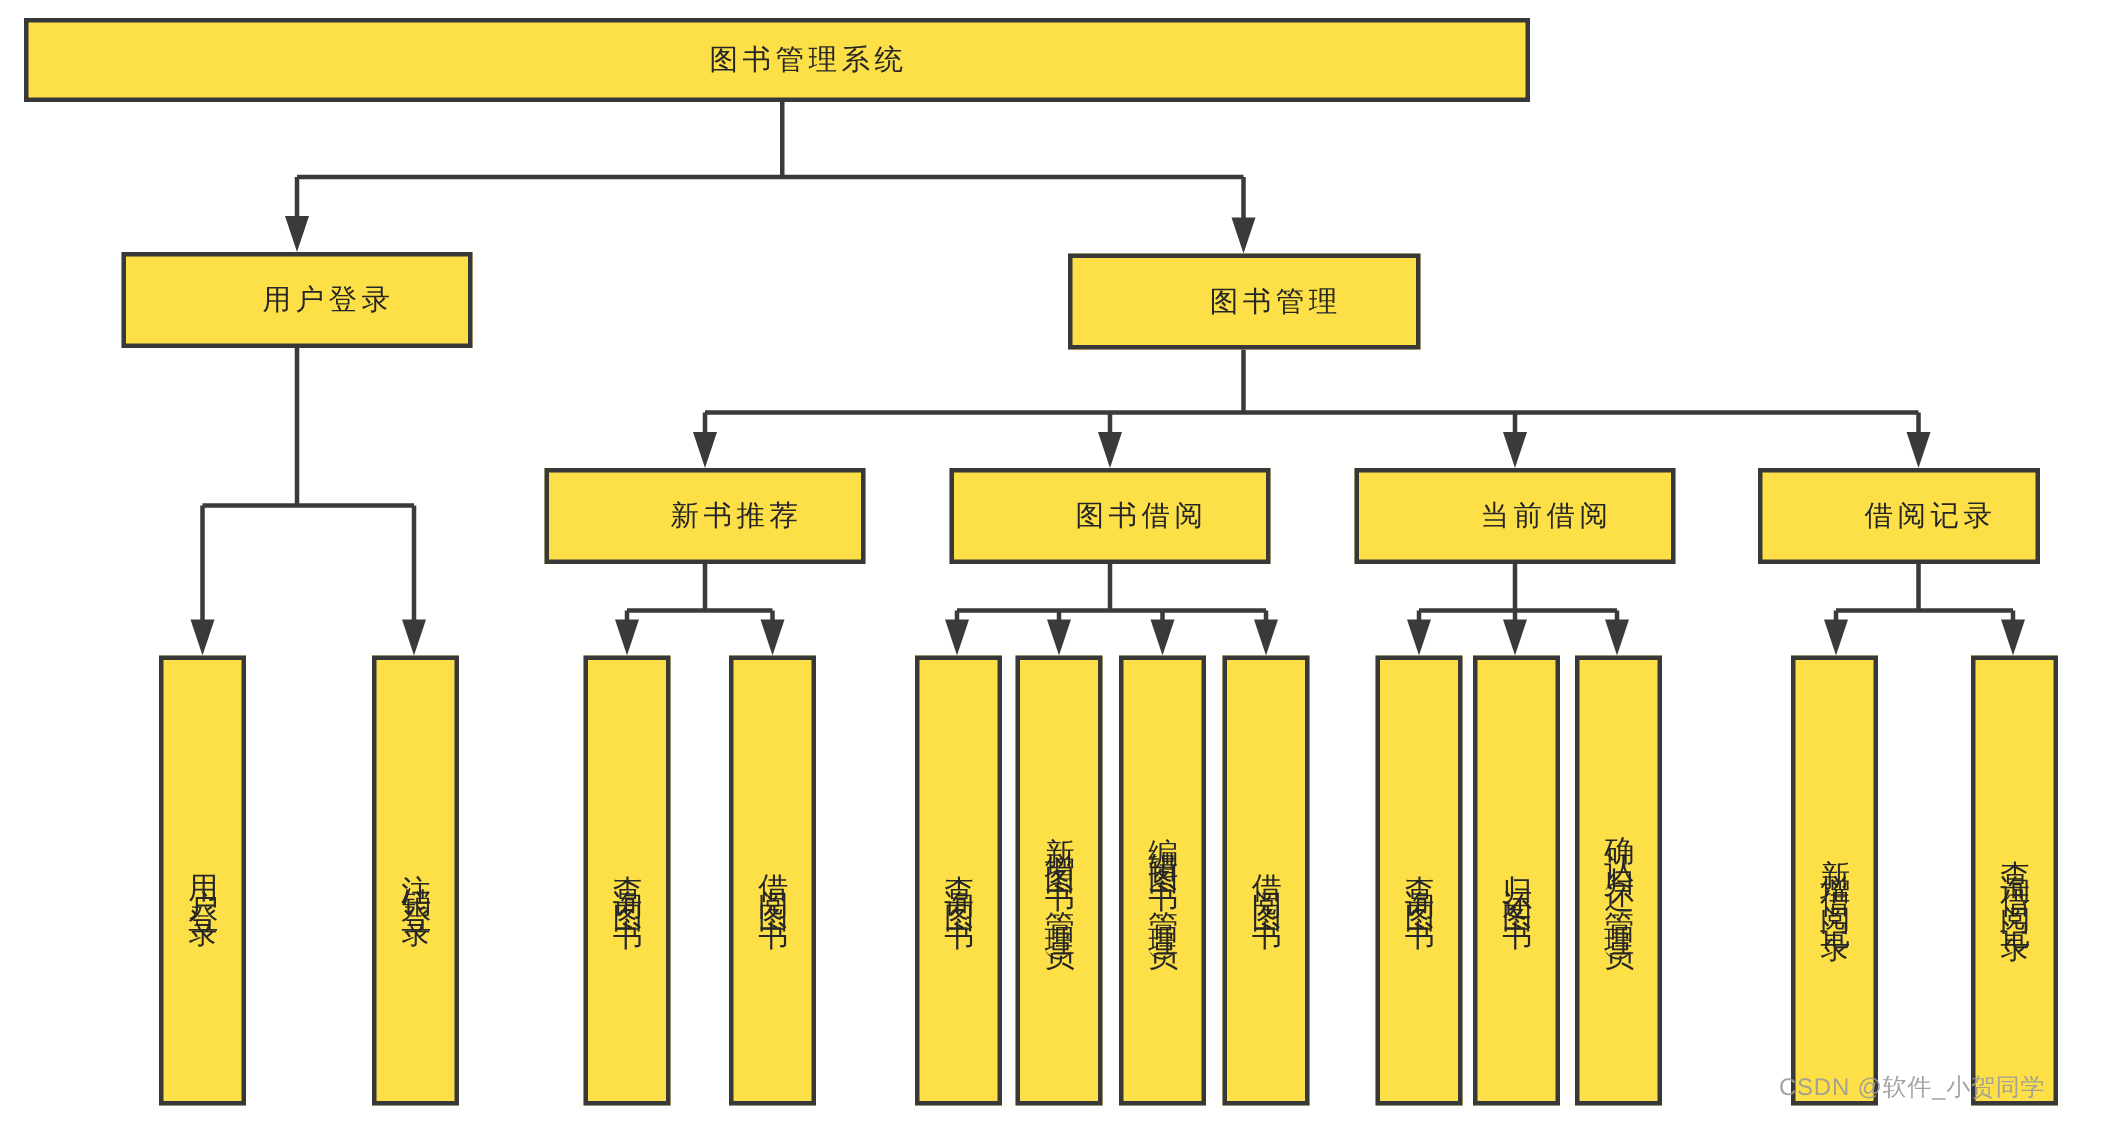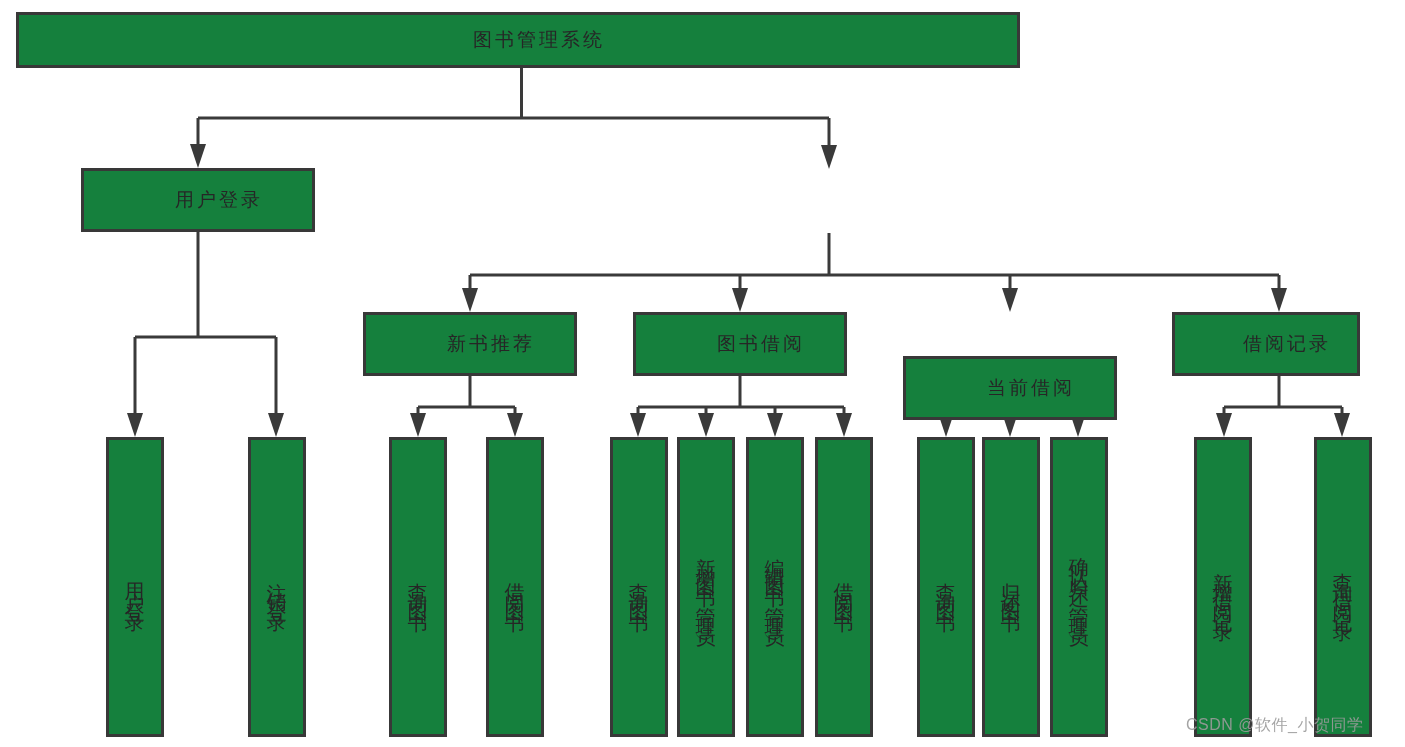--- a/index.html
+++ b/index.html
@@ -10,39 +10,39 @@
   .canvas{
     position:relative; width:1405px; height:747px; overflow:hidden;
     background:var(--background);
     font-family:"Liberation Sans","DejaVu Sans",sans-serif;
     color:var(--text);
   }
   .connectors{position:absolute;left:0;top:0;width:1405px;height:747px;z-index:1;}
   .connectors path{stroke:var(--line);stroke-width:3;fill:none;}
   .connectors polygon{fill:var(--line);stroke:none;}
   .node{
-    position:absolute; box-sizing:border-box; background:#15803d;
+    position:absolute; box-sizing:border-box; background:#fde047;
     border:3px solid var(--box-border); z-index:2;padding-left:42px;
   }
   .hnode{
     display:flex; align-items:center; justify-content:center;
     font-size:19px; letter-spacing:3px; white-space:nowrap;
   }
   .vnode{
     writing-mode:vertical-rl; text-orientation:mixed;
     text-align:center; line-height:52px;
     font-size:20px; letter-spacing:10px;
     top:437px; width:58px; height:300px;
   }
   #n-root{left:16px;top:12px;width:1004px;height:56px;}
   #n-user-login{left:81px;top:168px;width:234px;height:64px;}
   #n-book-mgmt{left:712px;top:169px;width:235px;height:64px;}
   #n-new-book{left:363px;top:312px;width:214px;height:64px;}
   #n-book-borrow{left:633px;top:312px;width:214px;height:64px;}
-  #n-current-borrow{left:903px;top:312px;width:214px;height:64px;margin-top:44px;}
+  #n-current-borrow{left:903px;top:312px;width:214px;height:64px;}
   #n-borrow-record{left:1172px;top:312px;width:188px;height:64px;}
   #l-user-login{left:106px;}
   #l-logout{left:248px;}
   #l-nb-query{left:389px;}
   #l-nb-borrow{left:486px;}
   #l-bb-query{left:610px;}
   #l-bb-add{left:677px;}
   #l-bb-edit{left:746px;}
   #l-bb-borrow{left:815px;}
   #l-cb-query{left:917px;}
@@ -100,20 +100,21 @@
     <g>
       <path d="M1279 376 V407 M1224 407 H1342 M1224 407 V416 M1342 407 V416"></path>
       <polygon points="1216,413 1232,413 1224,437"></polygon>
       <polygon points="1334,413 1350,413 1342,437"></polygon>
     </g>
   </svg>
 
   <div id="n-root" class="node hnode">图书管理系统</div>
 
   <div id="n-user-login" class="node hnode">用户登录</div>
+  <div id="n-book-mgmt" class="node hnode">图书管理</div>
 
   <div id="n-book-borrow" class="node hnode">图书借阅</div>
   <div id="n-new-book" class="node hnode">新书推荐</div>
   <div id="n-current-borrow" class="node hnode">当前借阅</div>
   <div id="n-borrow-record" class="node hnode">借阅记录</div>
 
   <div id="l-user-login" class="node vnode">用户登录</div>
   <div id="l-logout" class="node vnode">注销登录</div>
 
   <div id="l-nb-query" class="node vnode">查询图书</div>

